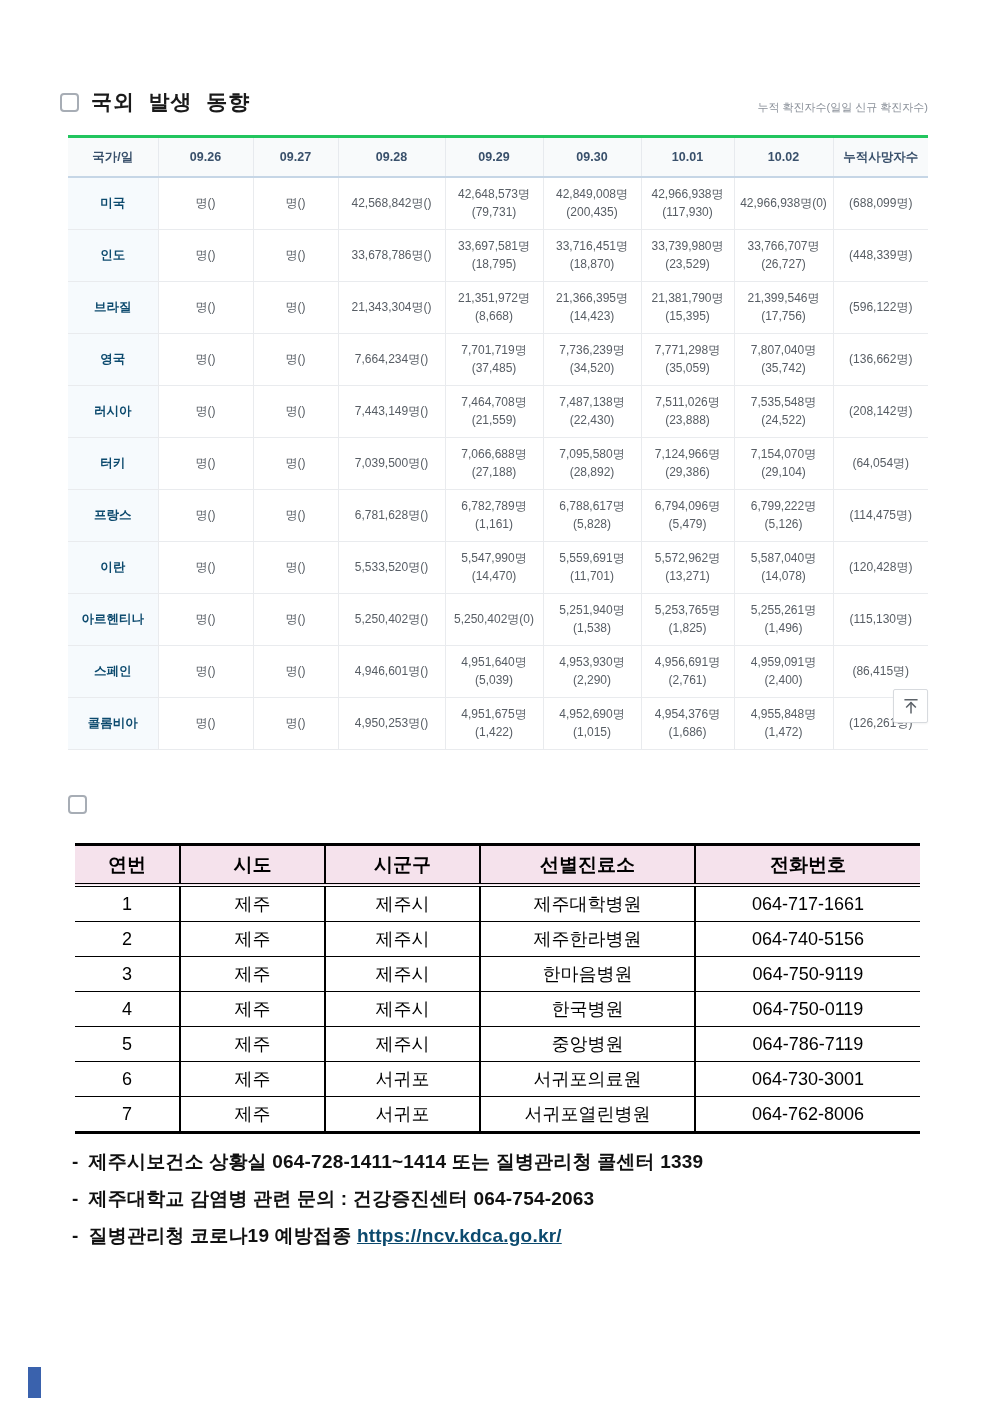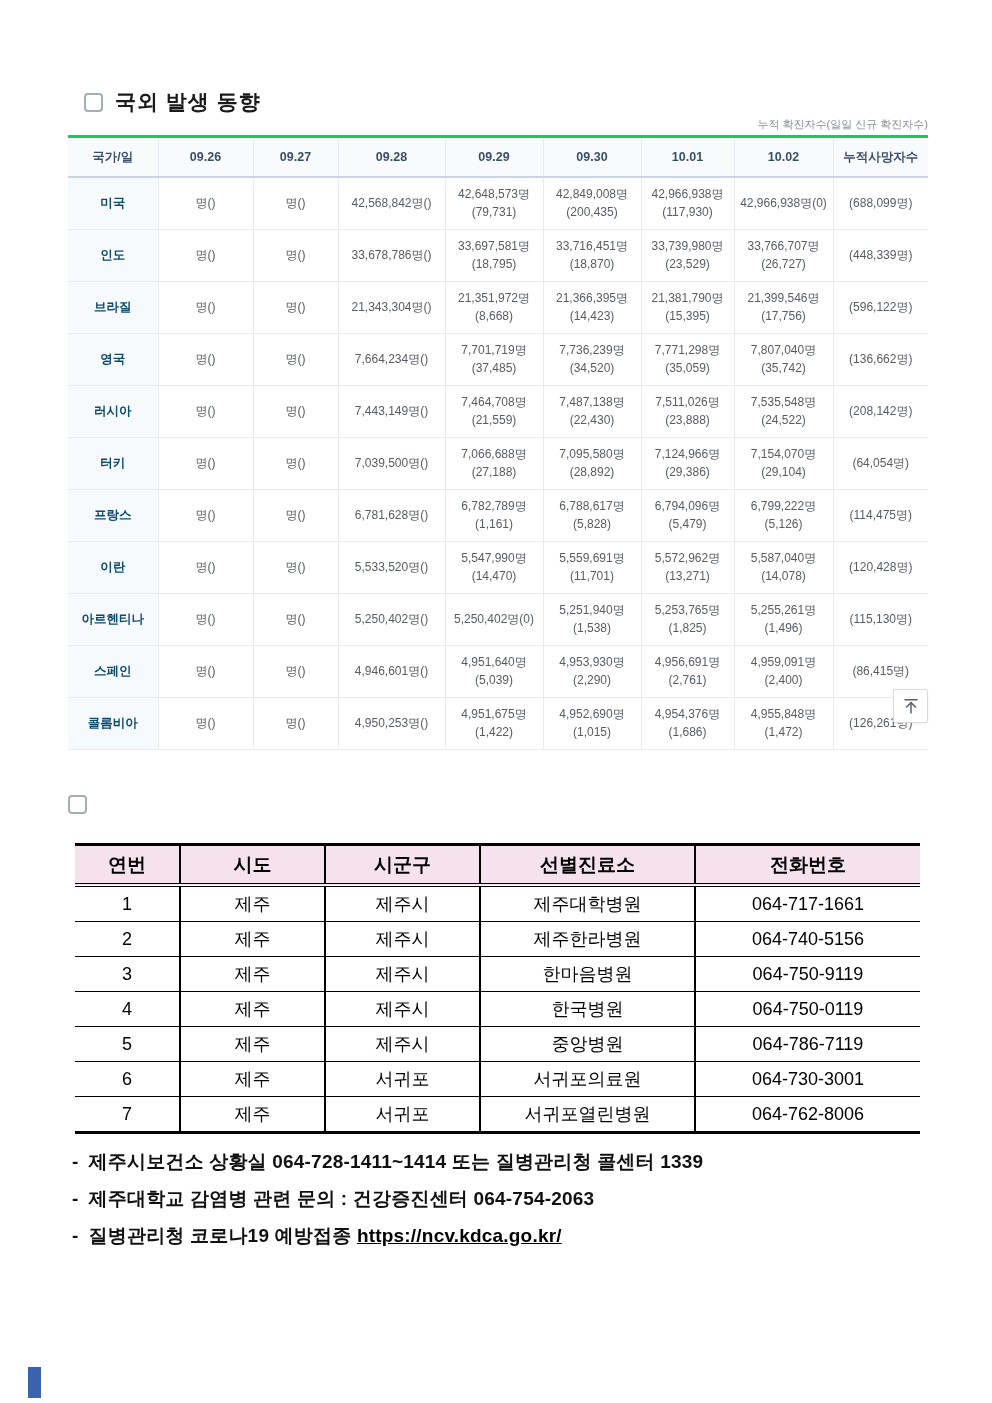--- a/index.html
+++ b/index.html
@@ -11,26 +11,26 @@
 
   
   .sec-title{
     display:flex;align-items:center;gap:12px;
     font-size:21px;font-weight:bold;color:#1a1a1a;letter-spacing:1px;
   }
   .chk{
     width:15px;height:15px;border:2px solid #a7adb5;border-radius:4px;
     display:inline-block;flex:0 0 auto;background:#fff;
   }
-  #sec1-title{position:absolute;left:84px;top:88px;}
+  #sec1-title{position:absolute;left:60px;top:88px;font-family:Liberation Mono, monospace;}
   #sec2-title{position:absolute;left:68px;top:795px;}
 
   
   .caption{
-    position:absolute;right:64px;top:117px;
+    position:absolute;right:64px;top:100px;
     font-size:11px;color:#8a9099;
   }
   #t1wrap{position:absolute;left:68px;top:135px;width:860px;}
   table.t1{border-collapse:collapse;table-layout:fixed;width:860px;border-top:3px solid #22c55e;}
   table.t1 col.c0{width:90px}  table.t1 col.c1{width:95px}
   table.t1 col.c2{width:85px}  table.t1 col.c3{width:107px}
   table.t1 col.c4{width:98px}  table.t1 col.c5{width:98px}
   table.t1 col.c6{width:93px}  table.t1 col.c7{width:99px}
   table.t1 col.c8{width:95px}
   table.t1 th{
@@ -82,21 +82,21 @@
 
   
   #contacts{position:absolute;left:72px;top:1143px;width:856px;}
   .contact-line{
     font-size:19px;font-weight:bold;color:#111;line-height:37px;white-space:nowrap;
     letter-spacing:0.2px;
   }
   .contact-line .dash{margin-right:10px;}
   .contact-line a{text-decoration:underline;cursor:pointer;}
   .contact-line a.link-blue{color:#1757c2;}
-  .contact-line a.link-purple{color:#000000;text-align:right;}
+  .contact-line a.link-purple{color:#0c4a6e;text-align:right;}
 
   
   .corner-marker{
     position:absolute;left:28px;top:1367px;width:13px;height:31px;background:#3a62ad;
   }
 </style>
 </head>
 <body>
 
 <div class="page">

